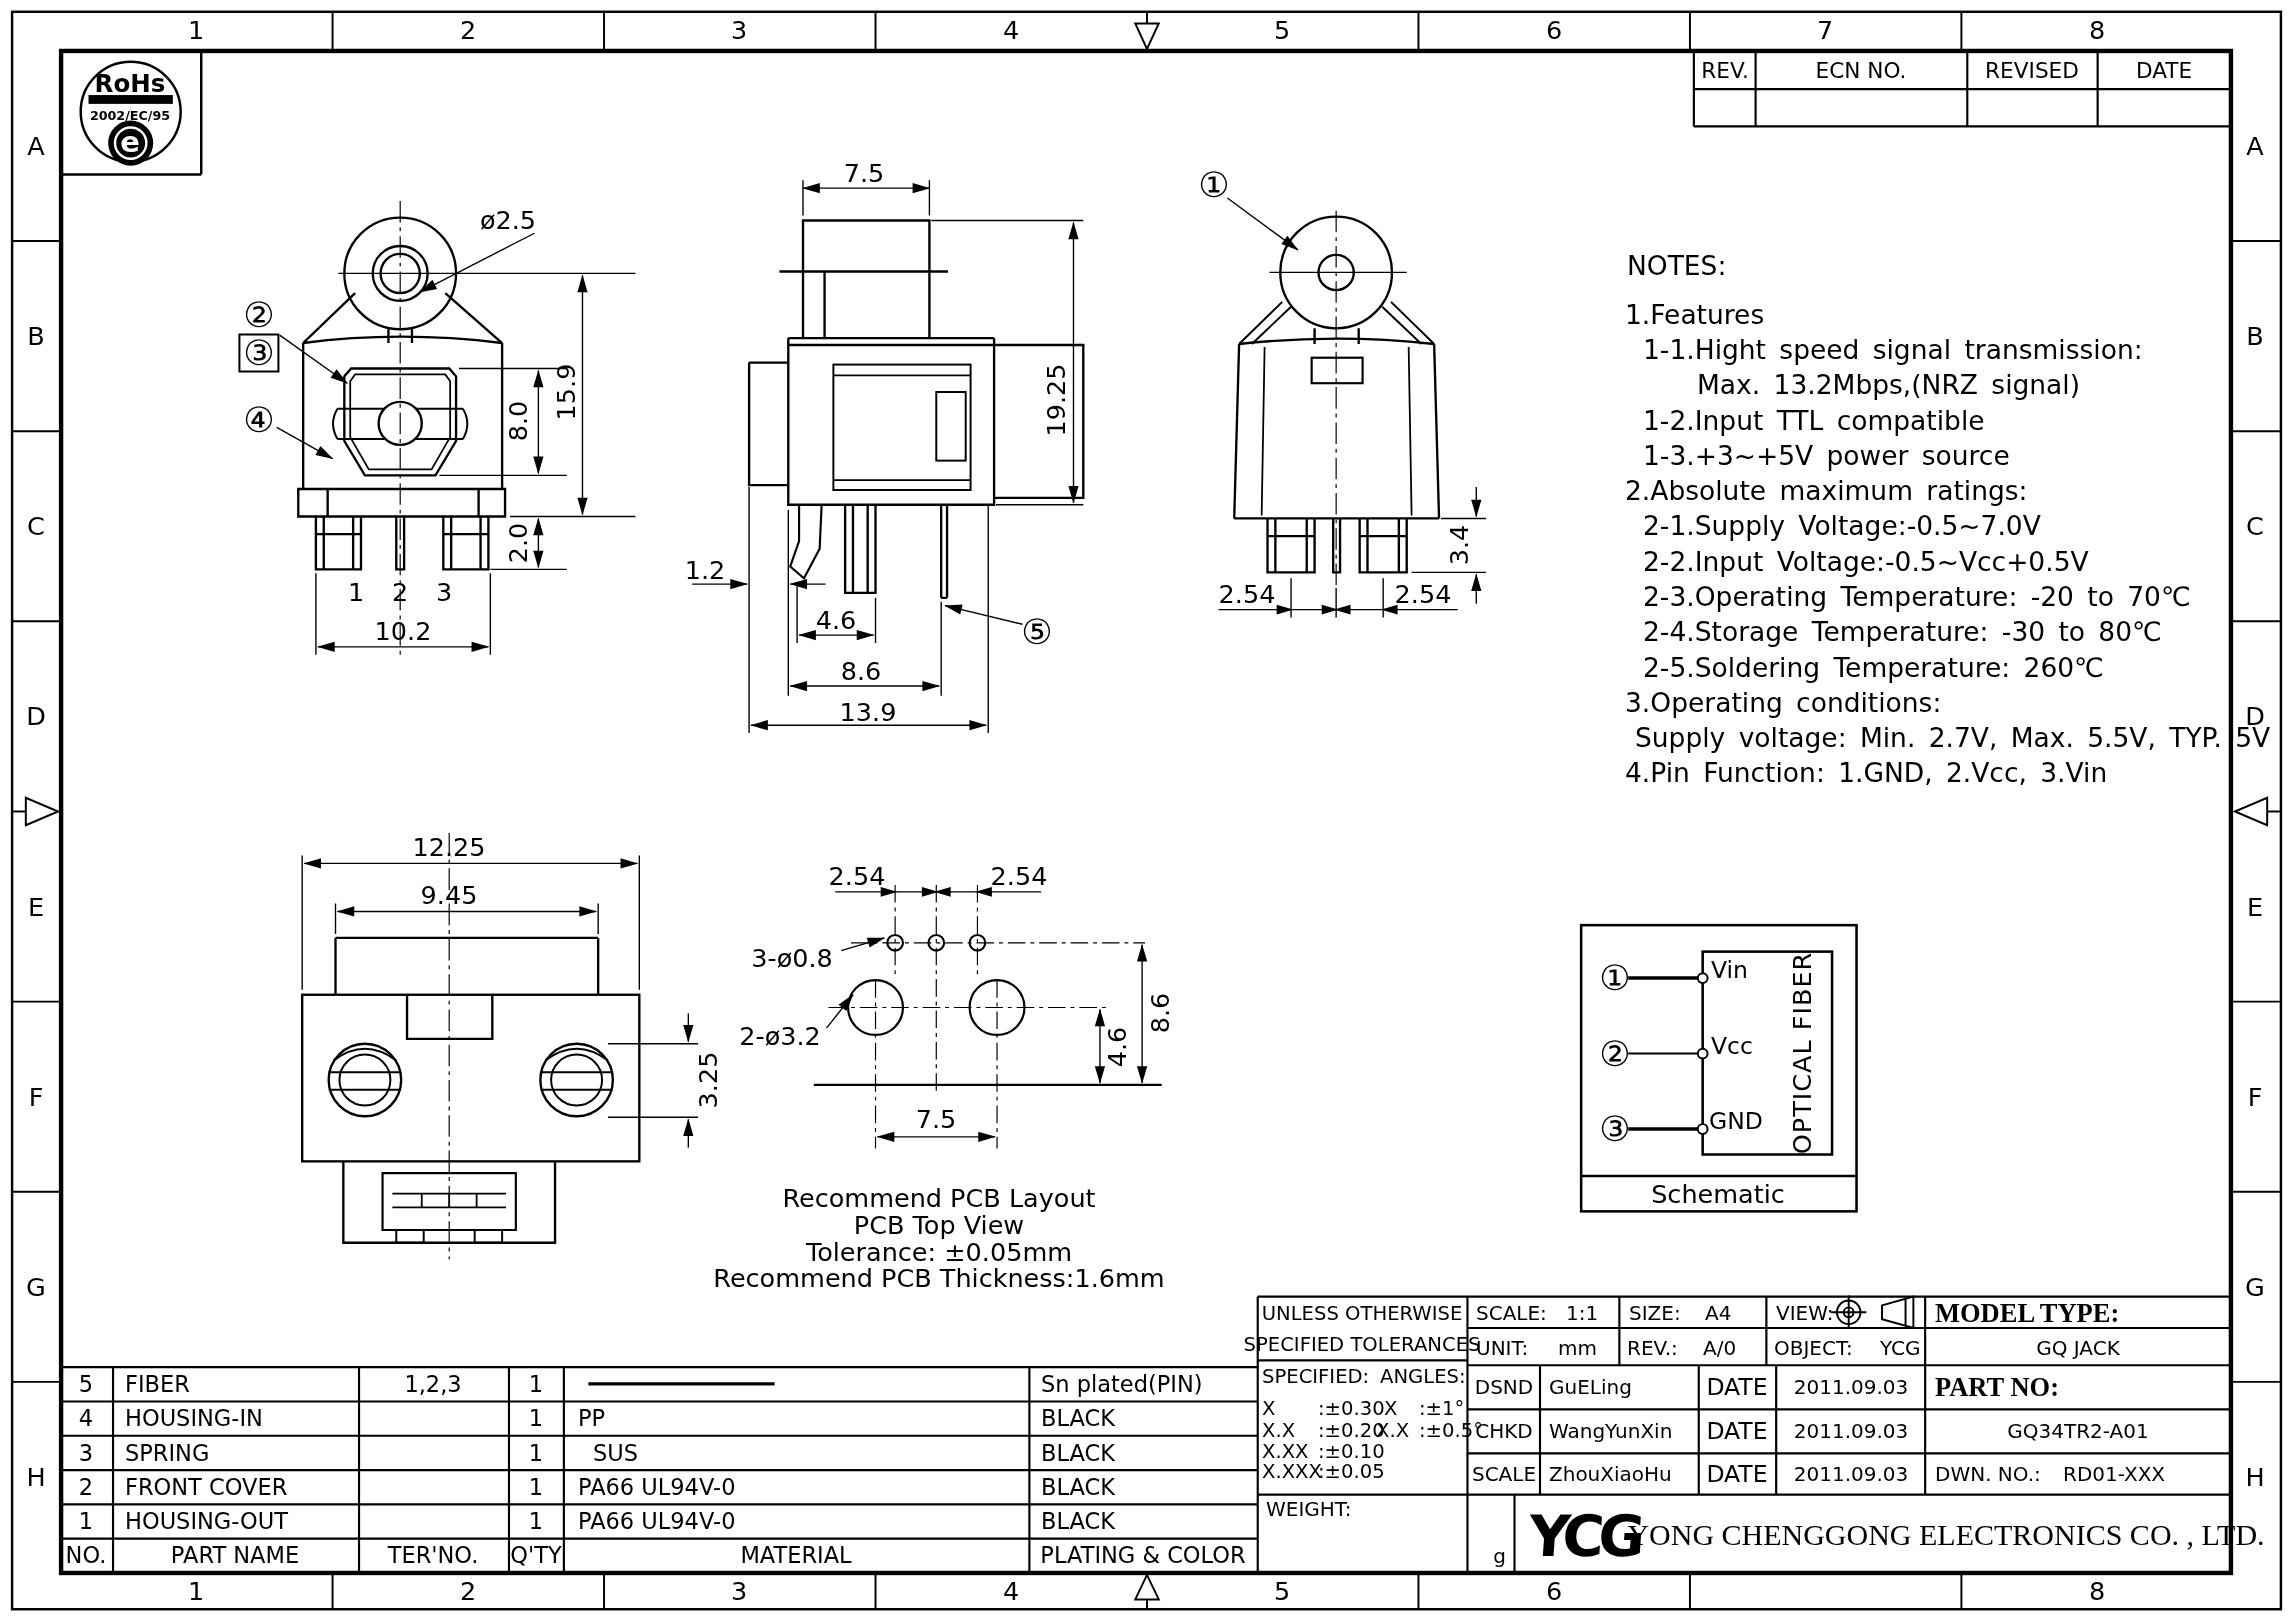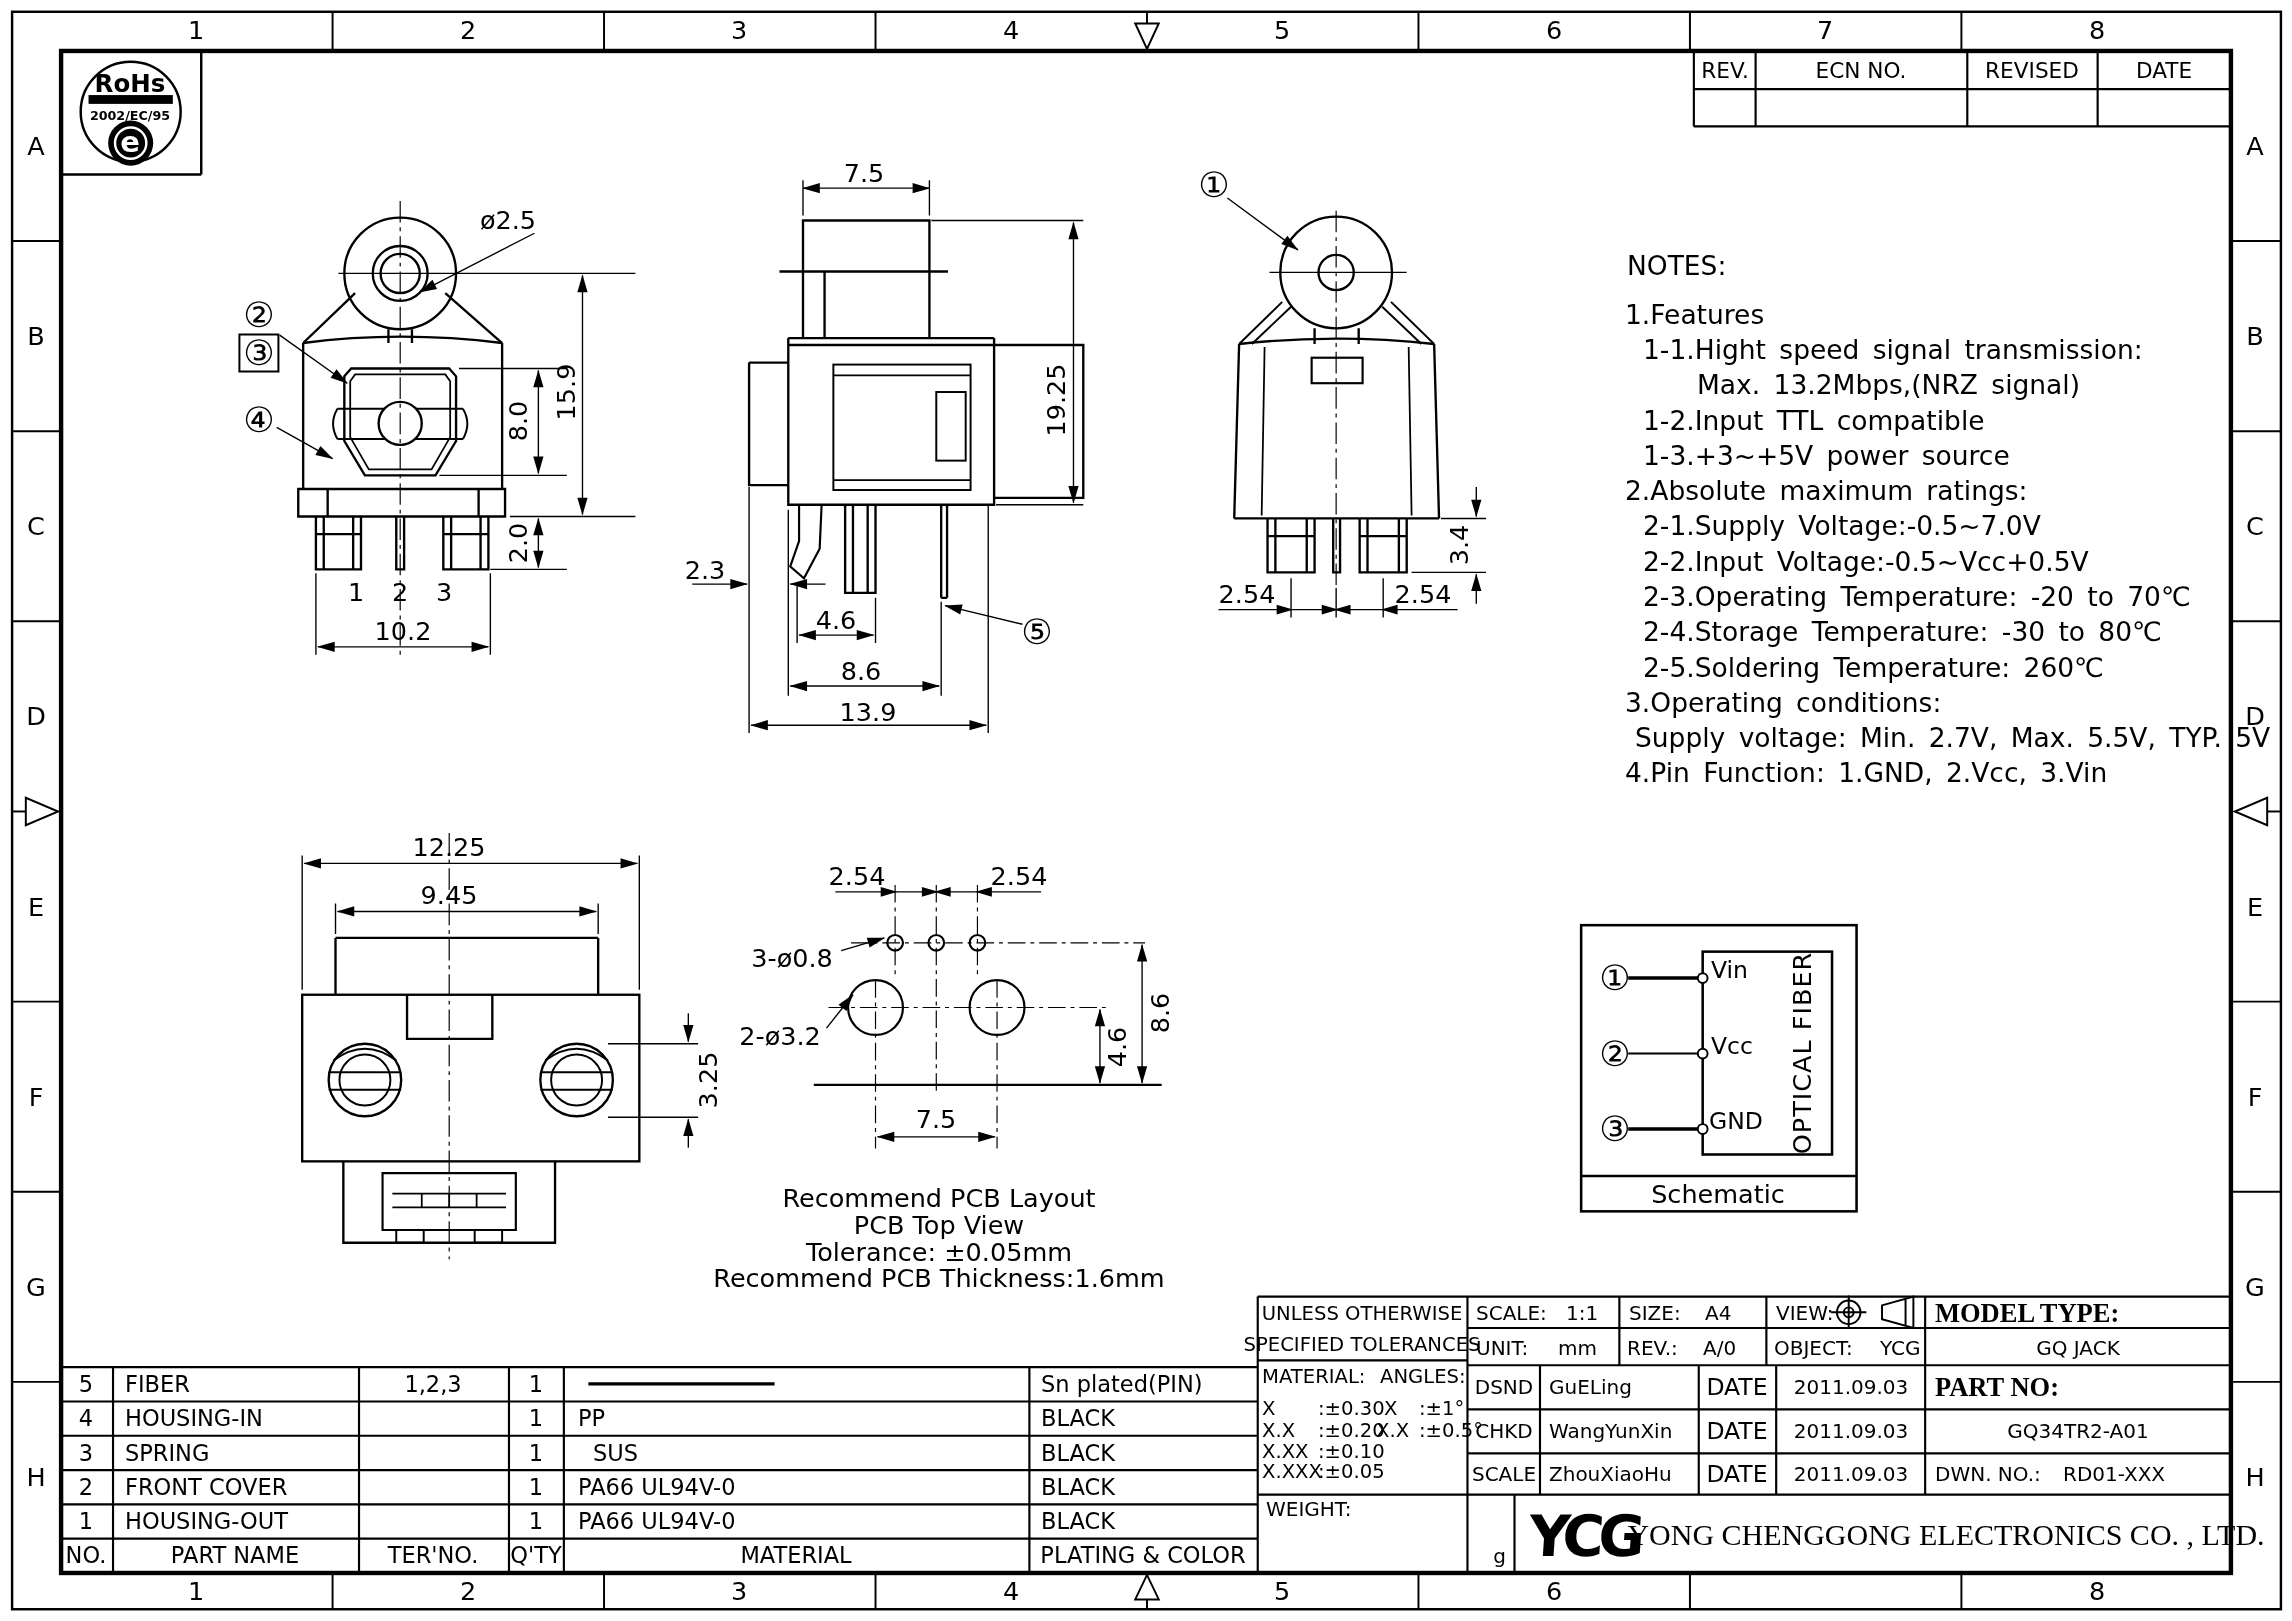--- a/index.html
+++ b/index.html
@@ -314,21 +314,21 @@
   <span class="t dim" style="left:400px;top:592px">2</span>
   <span class="t dim" style="left:444px;top:592px">3</span>
   <span class="t callout" style="left:259px;top:315px">②</span>
   <span class="t callout callout-box" style="left:259px;top:353px">③</span>
   <span class="t callout" style="left:259px;top:420px">④</span>
 </div>
 
 <div>
   <span class="t dim" style="left:864px;top:173px">7.5</span>
   <span class="t dim rot" style="left:1056px;top:400px">19.25</span>
-  <span class="t dim" style="left:705px;top:570px">2.3</span>
+  <span class="t dim" style="left:705px;top:570px">1.2</span>
   <span class="t dim" style="left:836px;top:620px">4.6</span>
   <span class="t dim" style="left:861px;top:671px">8.6</span>
   <span class="t dim" style="left:868px;top:712px">13.9</span>
   <span class="t callout" style="left:1037px;top:632px">⑤</span>
 </div>
 
 <div>
   <span class="t callout" style="left:1214px;top:185px">①</span>
   <span class="t dim rot" style="left:1459px;top:545px">3.4</span>
   <span class="t dim" style="left:1247px;top:594px">2.54</span>
@@ -419,21 +419,21 @@
   <span class="t bom" style="left:86px;top:1521px">1</span>
   <span class="tl bom" style="left:125px;top:1521px">HOUSING-OUT</span>
   <span class="t bom" style="left:536px;top:1521px">1</span>
   <span class="tl bom" style="left:578px;top:1521px">PA66 UL94V-0</span>
   <span class="tl bom" style="left:1041px;top:1521px">BLACK</span>
 </div>
 
 <div>
   <span class="t tol" style="left:1362px;top:1313px">UNLESS OTHERWISE</span>
   <span class="t tol" style="left:1362px;top:1344px">SPECIFIED TOLERANCES</span>
-  <span class="tl tol" style="left:1262px;top:1376px">MATERIAL:</span>
+  <span class="tl tol" style="left:1262px;top:1376px">SPECIFIED:</span>
   <span class="tl tol" style="left:1380px;top:1376px">ANGLES:</span>
   <span class="tl tol" style="left:1262px;top:1408px">X</span>
   <span class="tl tol" style="left:1318px;top:1408px">:±0.30</span>
   <span class="tl tol" style="left:1262px;top:1430px">X.X</span>
   <span class="tl tol" style="left:1318px;top:1430px">:±0.20</span>
   <span class="tl tol" style="left:1262px;top:1451px">X.XX</span>
   <span class="tl tol" style="left:1318px;top:1451px">:±0.10</span>
   <span class="tl tol" style="left:1262px;top:1471px">X.XXX</span>
   <span class="tl tol" style="left:1318px;top:1471px">:±0.05</span>
   <span class="tl tol" style="left:1384px;top:1408px">X</span>

